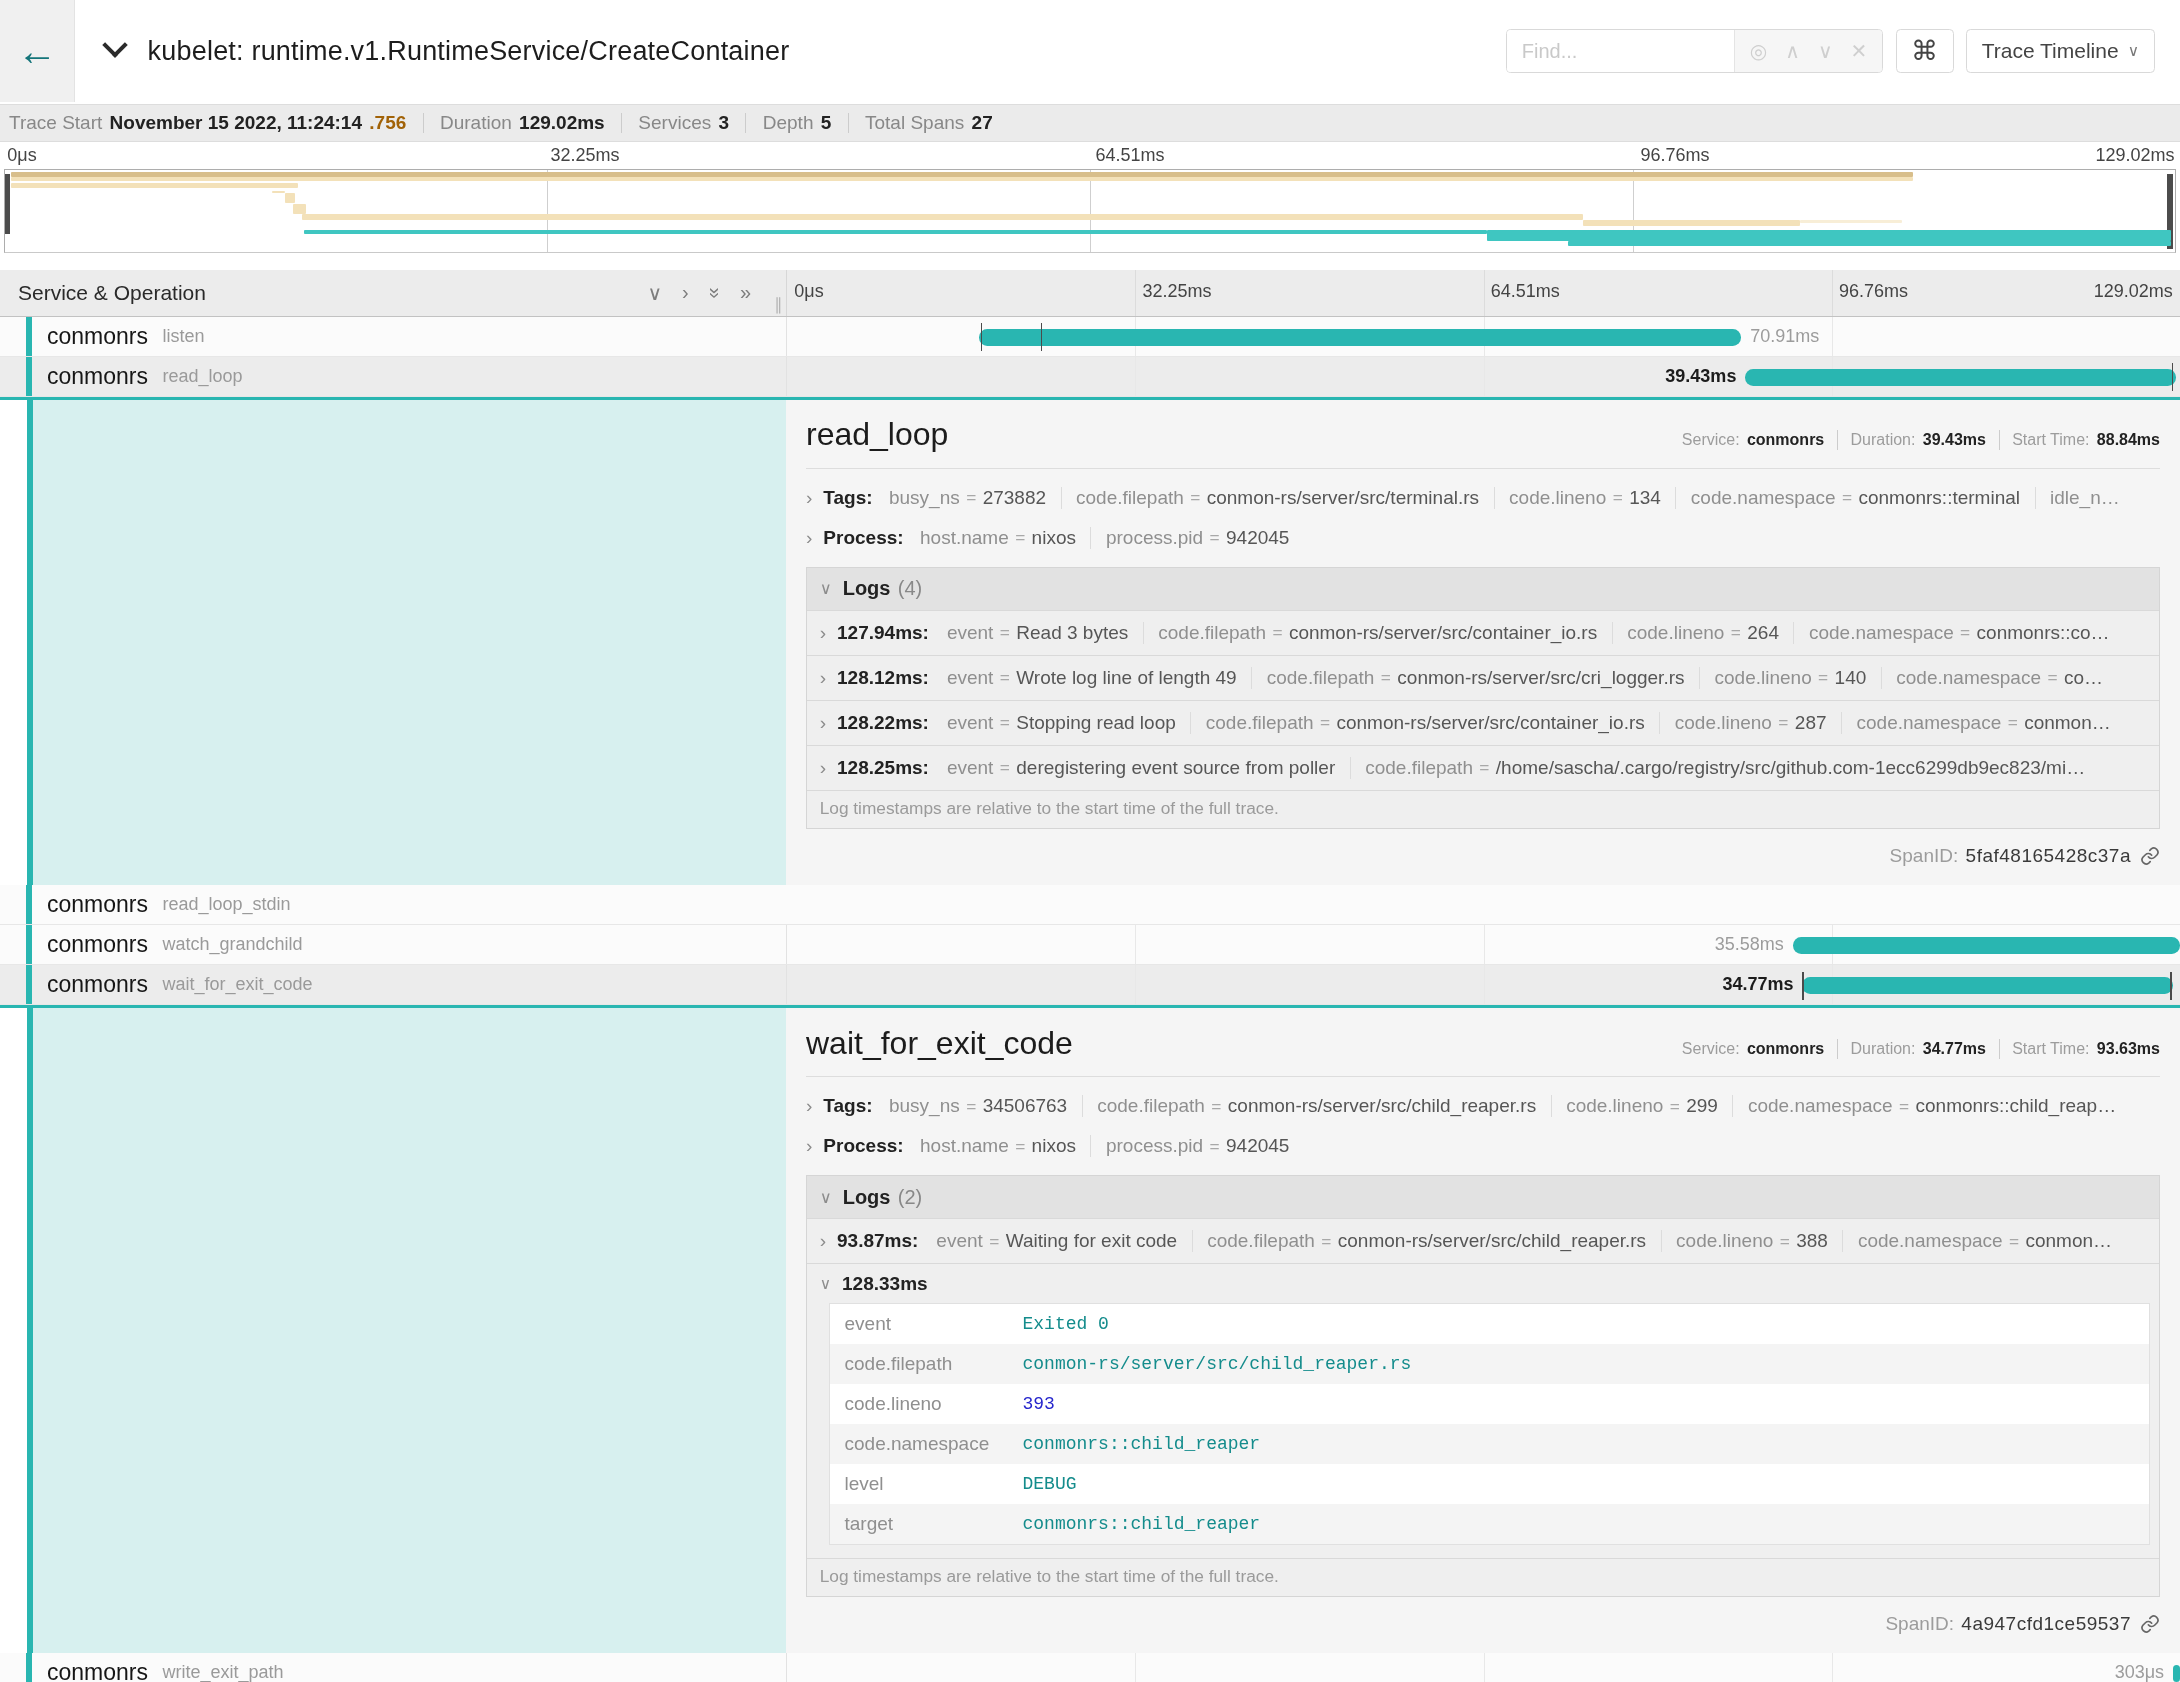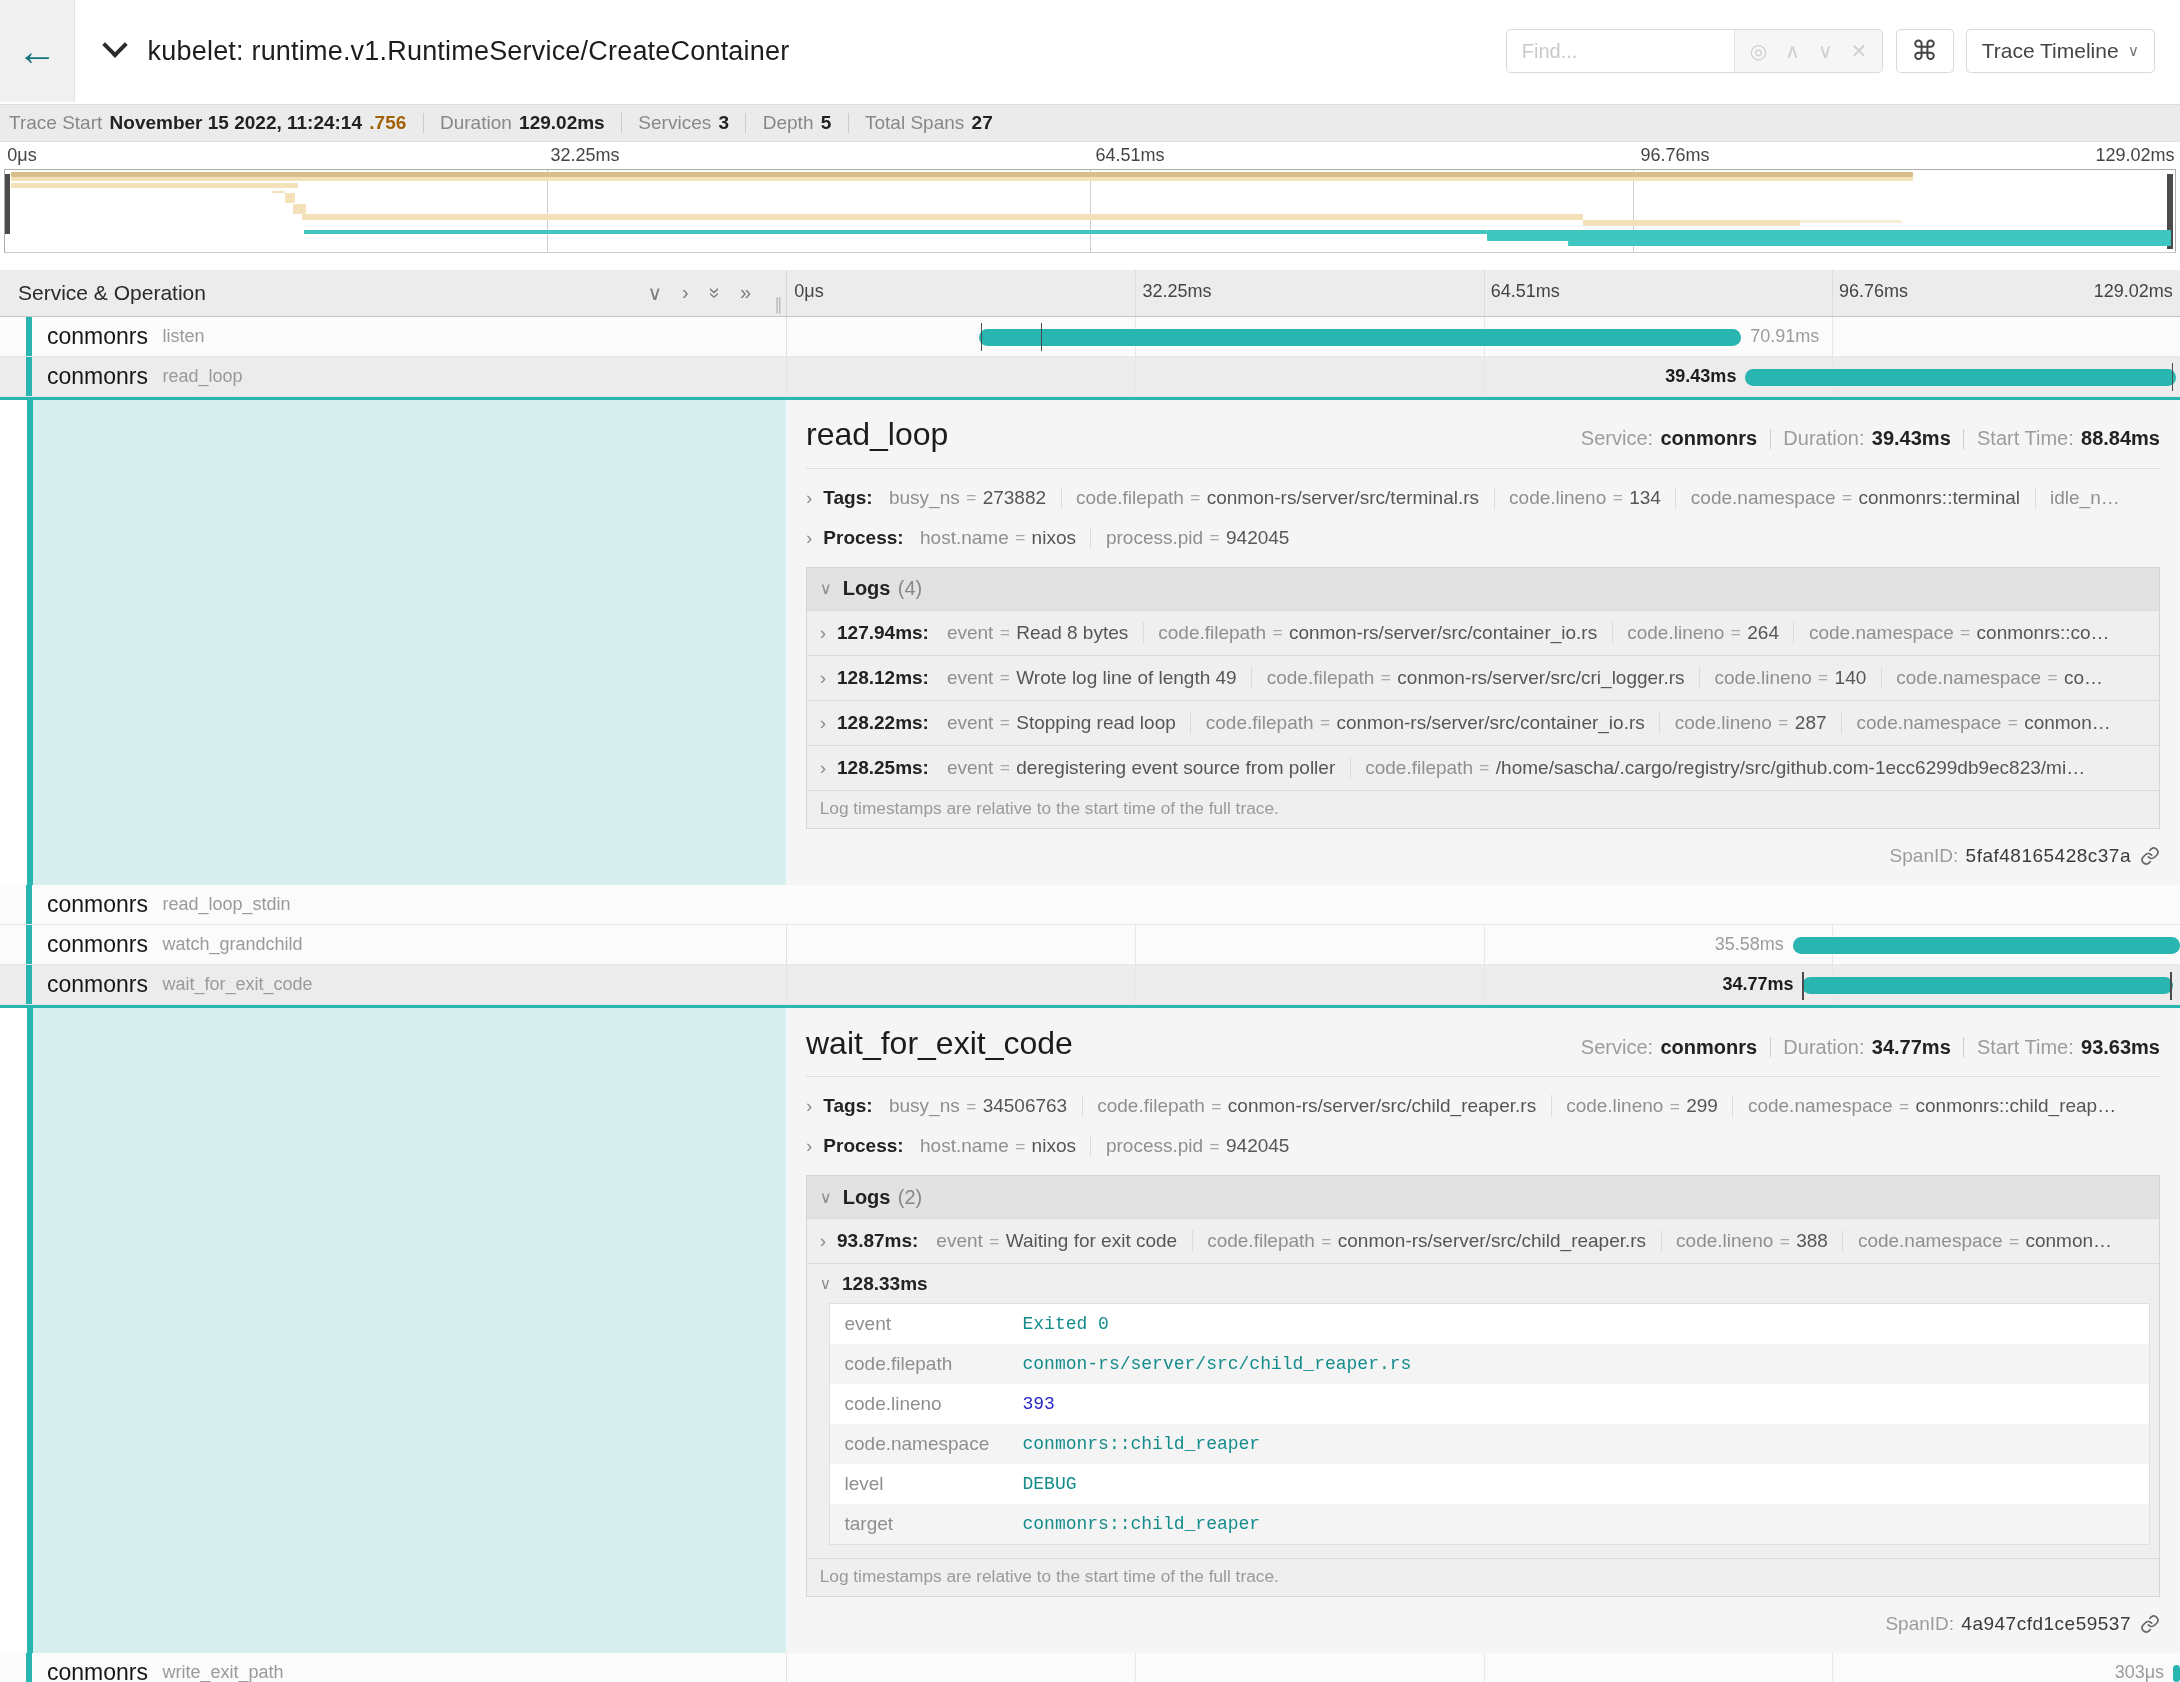--- a/index.html
+++ b/index.html
@@ -81,21 +81,21 @@
   .btick { position:absolute; top:6.4px; height:28px; width:1.8px; background:#4b4b4b; }
 
   
   .detail { position:relative; display:flex; border-top:3.6px solid #29b6b1; background:#f5f5f5; }
   .d-left { position:relative; width:786px; background:#d7f0ef; flex-shrink:0; }
   .d-gutter { position:absolute; left:0; top:0; bottom:0; width:27px; background:#fff; }
   .accent2 { position:absolute; left:27px; top:0; bottom:0; width:6.4px; background:#29b6b1; }
   .d-main { flex:1; min-width:0; padding:16.4px 20px 11px 20px; }
   .d-head { display:flex; align-items:baseline; }
   .d-title { font-size:32px; font-weight:400; color:#1c1c1c; }
-  .d-meta { margin-left:auto; font-size:20px; color:#9c9c9c; display:flex; align-items:center; white-space:nowrap; }
+  .d-meta { margin-left:auto; font-size:16px; color:#9c9c9c; display:flex; align-items:center; white-space:nowrap; }
   .d-meta b { color:#222; margin-left:7.3px; }
   .d-meta .sep { margin:0 12.7px; }
   .d-hr { border:0; border-top:1.8px solid #ddd; margin:14.5px 0 9px 0; }
   .acc-row { display:flex; align-items:center; height:40px; font-size:19px; white-space:nowrap; overflow:hidden; cursor:pointer; }
   .chev { color:#8c8c8c; font-size:19px; margin-right:11px; }
   .acc-label { font-weight:bold; color:#222; margin-right:16.4px; }
   .kvline { display:flex; align-items:center; overflow:hidden; }
   .kv { display:flex; align-items:center; white-space:nowrap; }
   .kv + .kv { border-left:0.9px solid #dcdcdc; margin-left:14.5px; padding-left:14.5px; }
   .kv .k { color:#8f8f8f; }
@@ -331,21 +331,21 @@
           <span class="count">(4)</span>
         </div>
         <div>
             <div class="log-row">
             <span class="chev">›</span>
             <b class="ts">127.94ms:</b>
             <span class="kvline">
                 <span class="kv">
                   <span class="k">event</span>
                   <span class="eq">=</span>
-                  <span class="v">Read 8 bytes</span>
+                  <span class="v">Read 3 bytes</span>
                 </span>
                 <span class="kv">
                   <span class="k">code.filepath</span>
                   <span class="eq">=</span>
                   <span class="v">conmon-rs/server/src/container_io.rs</span>
                 </span>
                 <span class="kv">
                   <span class="k">code.lineno</span>
                   <span class="eq">=</span>
                   <span class="v">264</span>

